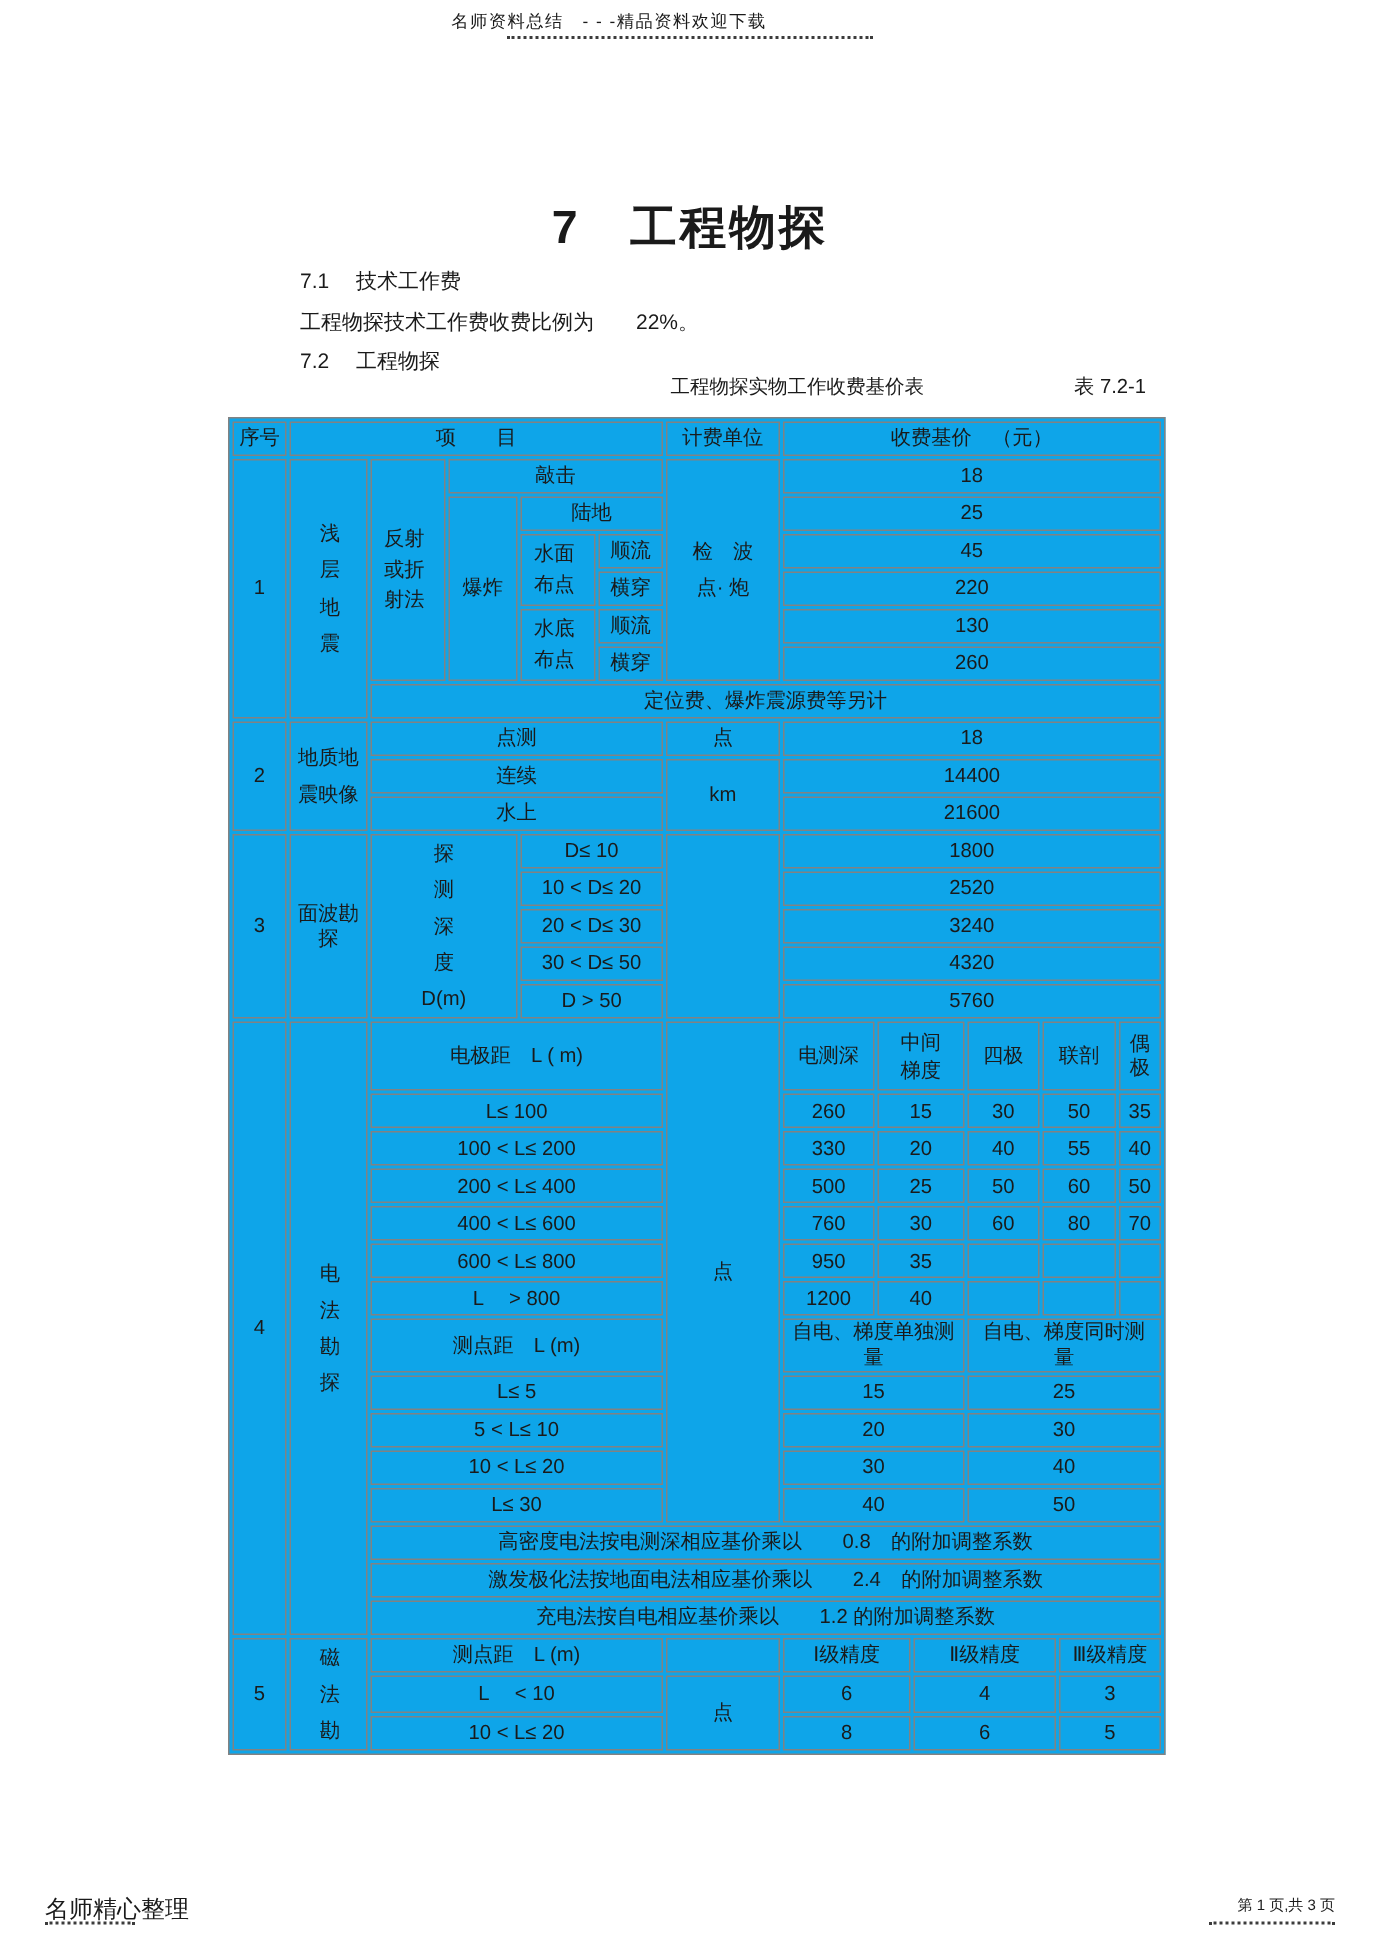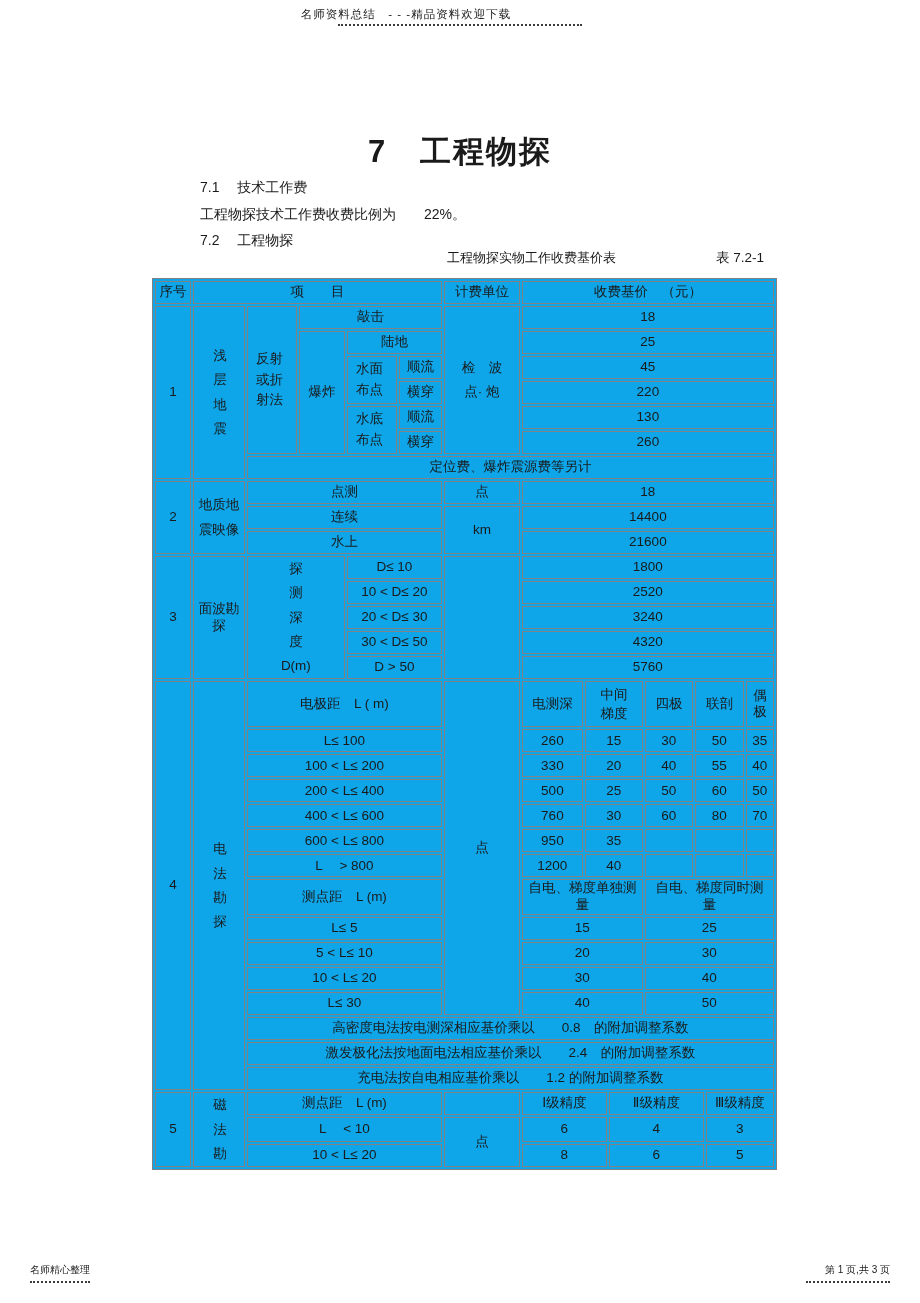--- a/index.html
+++ b/index.html
@@ -33,21 +33,21 @@
   tr.rh td{height:46px;}
   td.tl{text-align:left;}
   .v1{display:inline-block;width:1.15em;line-height:1.8;text-align:right;}
   .v2{display:inline-block;width:2.35em;line-height:1.55;text-align:left;}
   .v3{display:inline-block;width:3.25em;line-height:1.8;text-align:center;}
   .v2c{display:inline-block;width:2.45em;line-height:1.45;}
   .dline{display:block;line-height:1.8;}
   td.u4{vertical-align:top;padding-top:84px;}
   td.unitcell{line-height:2.0;margin-top:48px;}
 
-  .ftr-left{position:absolute;top:1263px;left:30px;font-size:10px;}
+  .ftr-left{position:absolute;top:1263px;left:30px;font-size:16px;}
   .ftr-left-dots{position:absolute;top:1281px;left:30px;width:60px;height:0;border-bottom:2px dotted #3c3c3c;}
   .ftr-right{position:absolute;top:1263px;right:30px;font-size:10px;margin-left:47px;}
   .ftr-right-dots{position:absolute;top:1281px;right:30px;width:84px;height:0;border-bottom:2px dotted #3c3c3c;}
 </style>
 </head>
 <body>
 
 <div class="hdr-note">名师资料总结　- - -精品资料欢迎下载</div>
 <div class="hdr-dots"></div>
 

